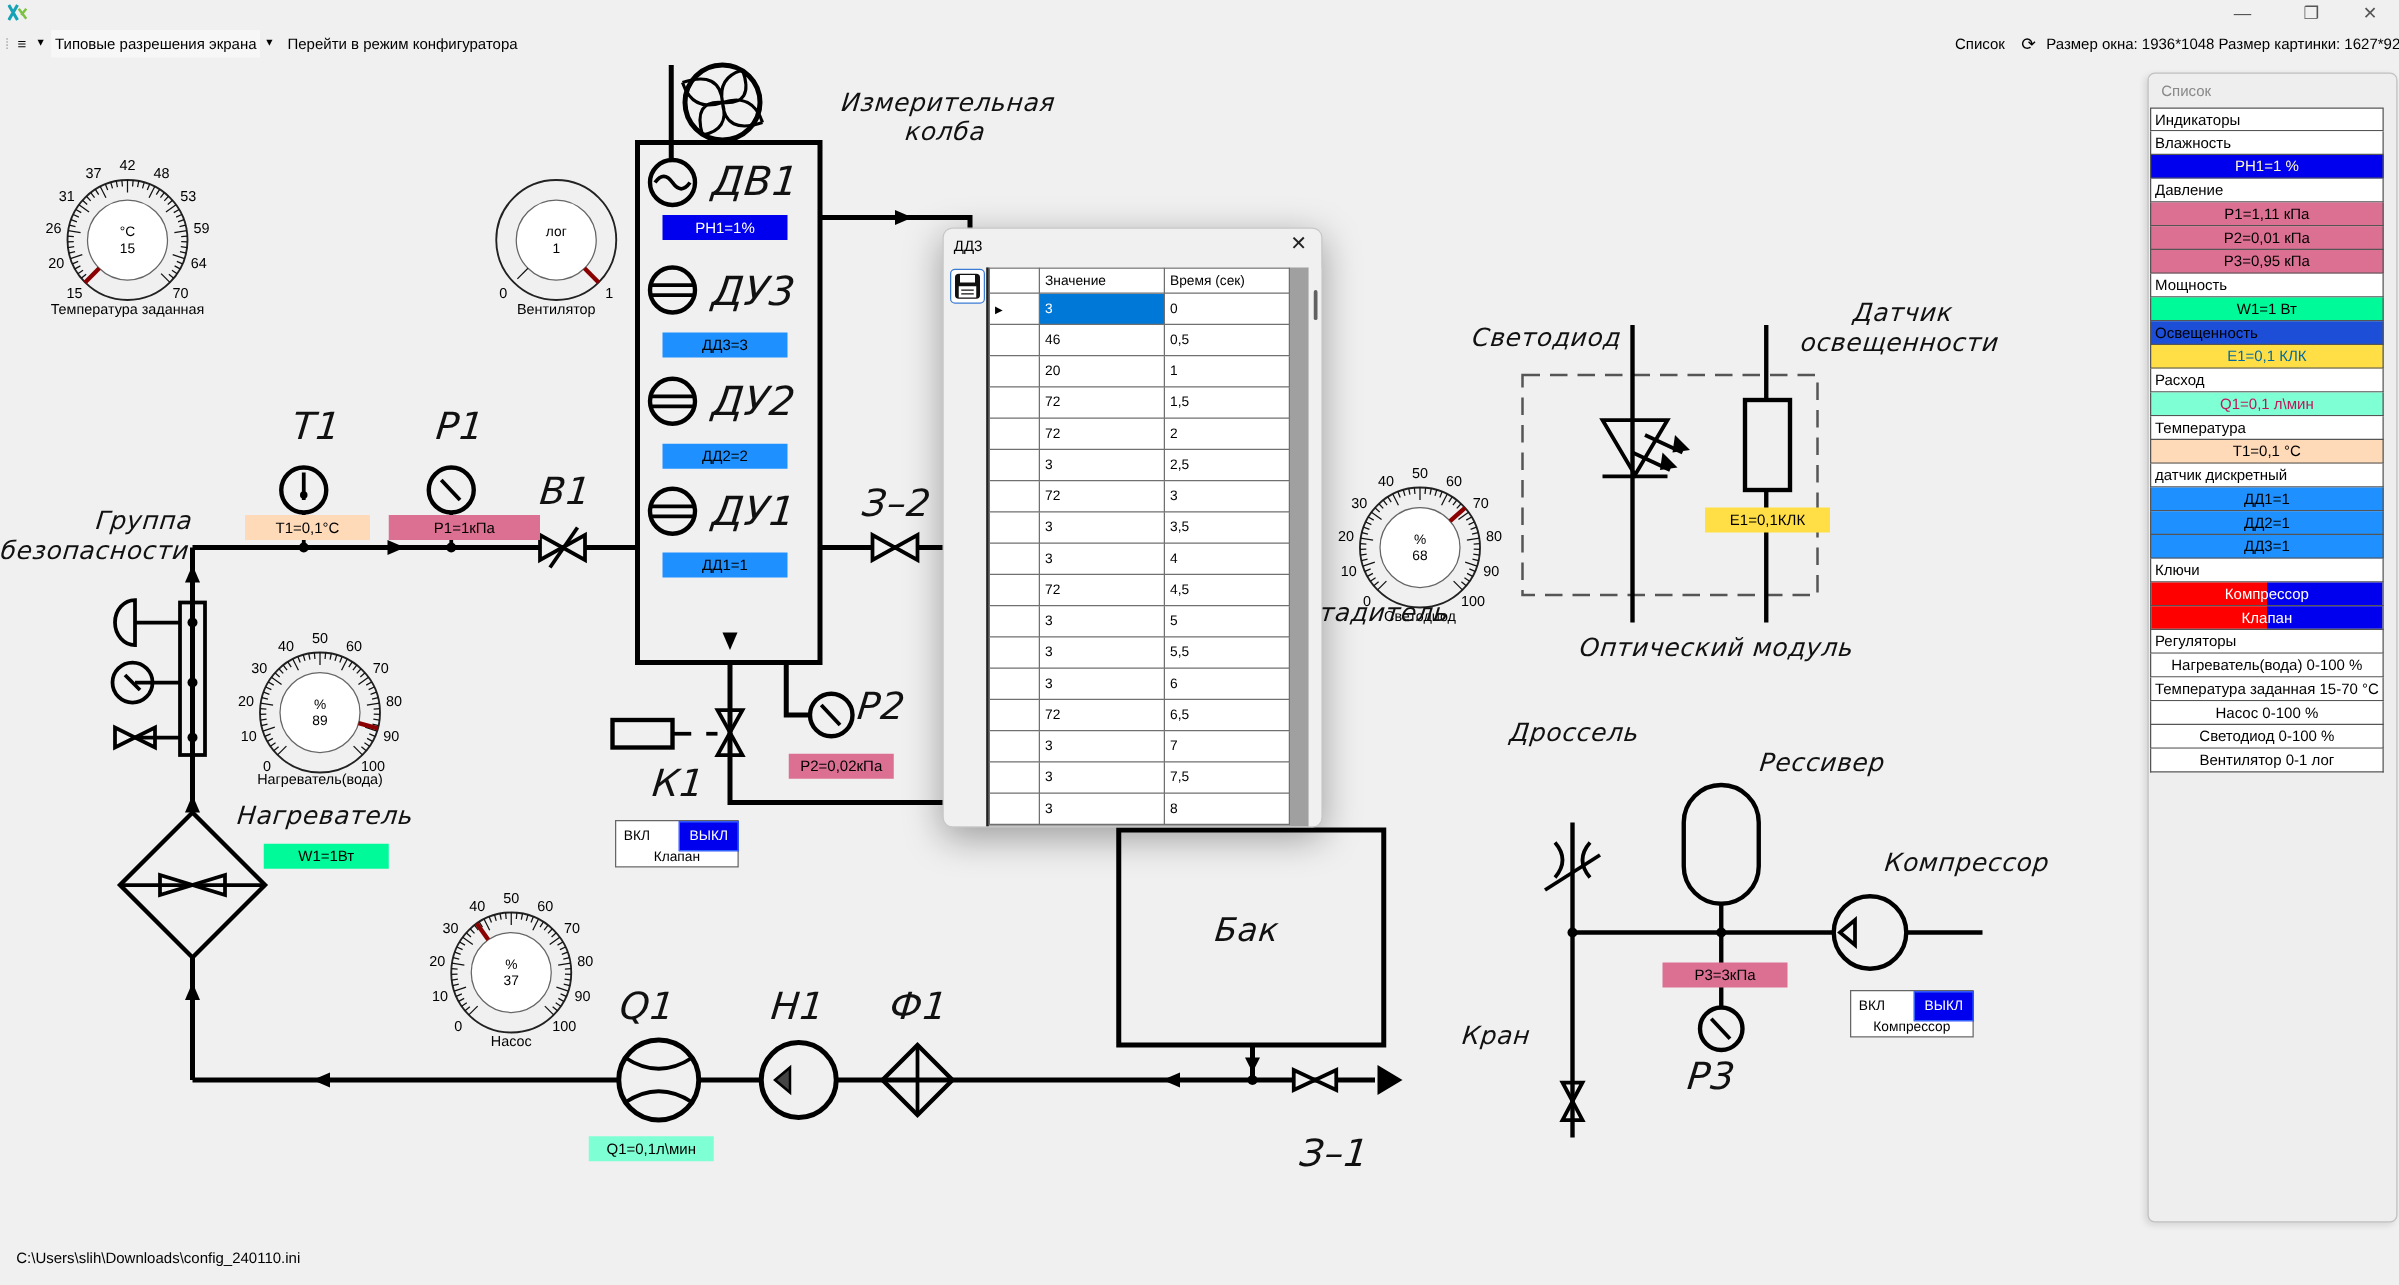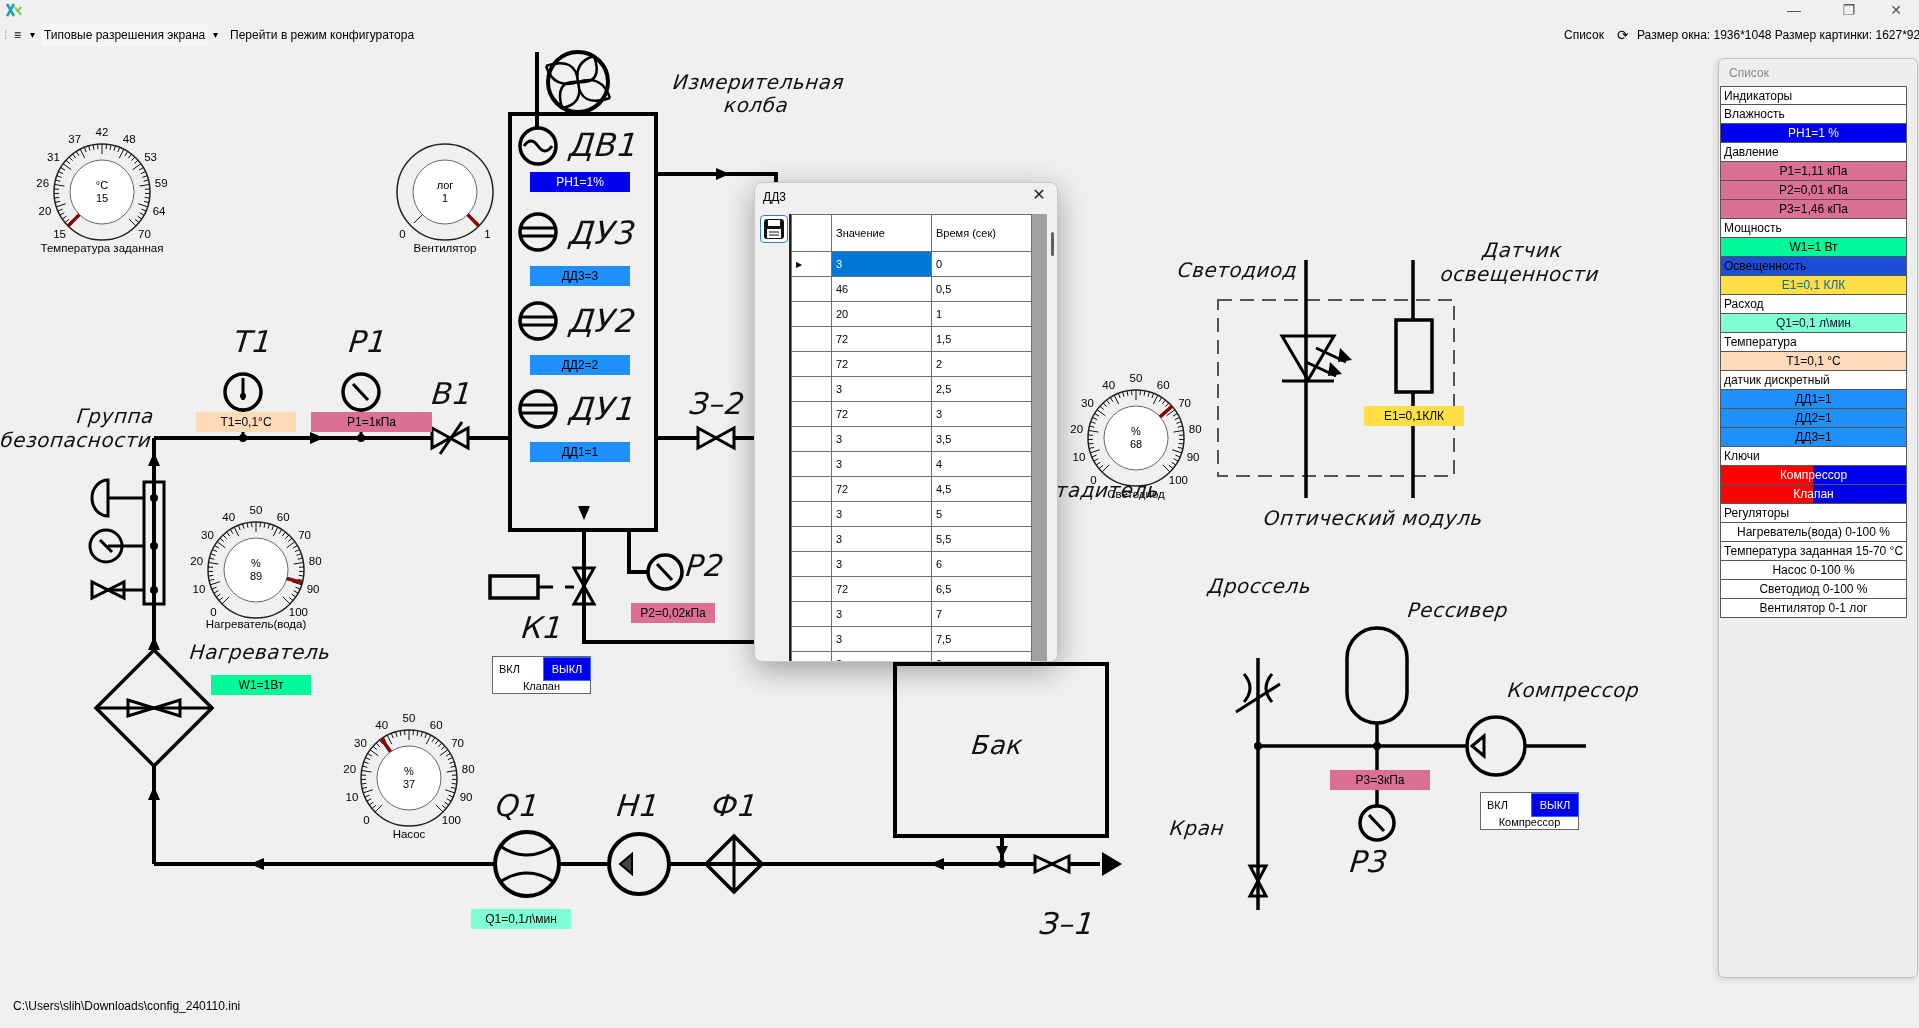--- a/index.html
+++ b/index.html
@@ -22,21 +22,21 @@
   .switch .cap { position: absolute; left: 0; top: 23px; width: 97px; text-align: center; font-size: 11px; }
 
   #dialog { position: absolute; left: 754px; top: 182px; width: 304px; height: 480px; background: #f0f0f0;
     border: 1px solid #c8c8c8; border-radius: 8px; box-shadow: 0 8px 30px rgba(0,0,0,0.35); overflow: hidden; }
   #dialog-title { position: absolute; left: 8px; top: 7px; font-size: 12px; }
   #dialog-close { position: absolute; right: 8px; top: 2px; font-size: 16px; width: 20px; text-align: center; cursor: pointer; color: #222; }
   #save-btn { position: absolute; left: 5px; top: 32px; width: 28px; height: 28px; border: 1px solid #3a7bd5; border-radius: 4px; background: #fff; cursor: pointer; }
   #grid-wrap { position: absolute; left: 34px; top: 31px; width: 258px; height: 450px; background: #a0a0a0; border-left: 2px solid #222; overflow: hidden; }
   table.grid { border-collapse: collapse; background: #fff; font-size: 11px; }
   table.grid td, table.grid th { border: 1px solid #707070; height: 25px; padding: 0 4px; text-align: left; font-weight: normal; }
-  table.grid th { height: 37px; }
+  table.grid th { height: 20px; }
   table.grid td.rh, table.grid th.rh { width: 40px; }
   table.grid td.c1, table.grid th.c1 { width: 100px; }
   table.grid td.c2, table.grid th.c2 { width: 100px; }
   td.sel { background: #0078d7; color: #fff; }
   #vscroll { position: absolute; left: 292px; top: 31px; width: 12px; height: 450px; background: #f0f0f0; }
   #vthumb { position: absolute; left: 4px; top: 18px; width: 3px; height: 24px; background: #606060; border-radius: 2px; }
 
   #list-panel { position: absolute; left: 1718px; top: 58px; width: 200px; height: 920px; background: #eeeeee; border: 1px solid #c0c0c0; border-radius: 6px; box-shadow: -2px 2px 6px rgba(0,0,0,0.12); }
   #list-title { position: absolute; left: 10px; top: 7px; font-size: 12px; color: #888; }
   #list-rows { position: absolute; left: 1px; top: 27px; width: 187px; }
@@ -677,27 +677,27 @@
 
 <div id="list-panel">
   <div id="list-title">Список</div>
   <div id="list-rows">
       <div class="lrow" style="background: rgb(255, 255, 255);">Индикаторы</div>
       <div class="lrow" style="background: rgb(255, 255, 255);">Влажность</div>
       <div class="lrow center" style="background: rgb(0, 0, 238); color: #fef9c3;">PH1=1 %</div>
       <div class="lrow" style="background: rgb(255, 255, 255);">Давление</div>
       <div class="lrow center" style="background: rgb(219, 112, 147); color: rgb(0, 0, 0);">P1=1,11 кПа</div>
       <div class="lrow center" style="background: rgb(219, 112, 147); color: rgb(0, 0, 0);">P2=0,01 кПа</div>
-      <div class="lrow center" style="background: rgb(219, 112, 147); color: rgb(0, 0, 0);">P3=1,46 кПа</div>
+      <div class="lrow center" style="background: rgb(219, 112, 147); color: rgb(0, 0, 0);">P3=0,95 кПа</div>
       <div class="lrow" style="background: rgb(255, 255, 255);">Мощность</div>
       <div class="lrow center" style="background: rgb(0, 250, 154); color: rgb(0, 0, 0);">W1=1 Вт</div>
       <div class="lrow" style="background: #1d4ed8;">Освещенность</div>
       <div class="lrow center" style="background: rgb(255, 223, 69); color: #0369a1;">E1=0,1 КЛК</div>
       <div class="lrow" style="background: rgb(255, 255, 255);">Расход</div>
-      <div class="lrow center" style="background: rgb(127, 255, 212); color: #0f172a;">Q1=0,1 л\мин</div>
+      <div class="lrow center" style="background: rgb(127, 255, 212); color: #be185d;">Q1=0,1 л\мин</div>
       <div class="lrow" style="background: rgb(255, 255, 255);">Температура</div>
       <div class="lrow center" style="background: rgb(255, 218, 185); color: rgb(0, 0, 0);">T1=0,1 °C</div>
       <div class="lrow" style="background: rgb(255, 255, 255);">датчик дискретный</div>
       <div class="lrow center" style="background: rgb(30, 144, 255); color: rgb(0, 0, 0);">ДД1=1</div>
       <div class="lrow center" style="background: rgb(30, 144, 255); color: rgb(0, 0, 0);">ДД2=1</div>
       <div class="lrow center" style="background: rgb(30, 144, 255); color: rgb(0, 0, 0);">ДД3=1</div>
       <div class="lrow" style="background: rgb(255, 255, 255);">Ключи</div>
       <div class="lrow center" style="background: linear-gradient(to right, rgb(255, 0, 0) 50%, rgb(0, 0, 238) 50%); color: rgb(255, 255, 255);">Компрессор</div>
       <div class="lrow center" style="background: linear-gradient(to right, rgb(255, 0, 0) 50%, rgb(0, 0, 238) 50%); color: rgb(255, 255, 255);">Клапан</div>
       <div class="lrow" style="background: rgb(255, 255, 255);">Регуляторы</div>

